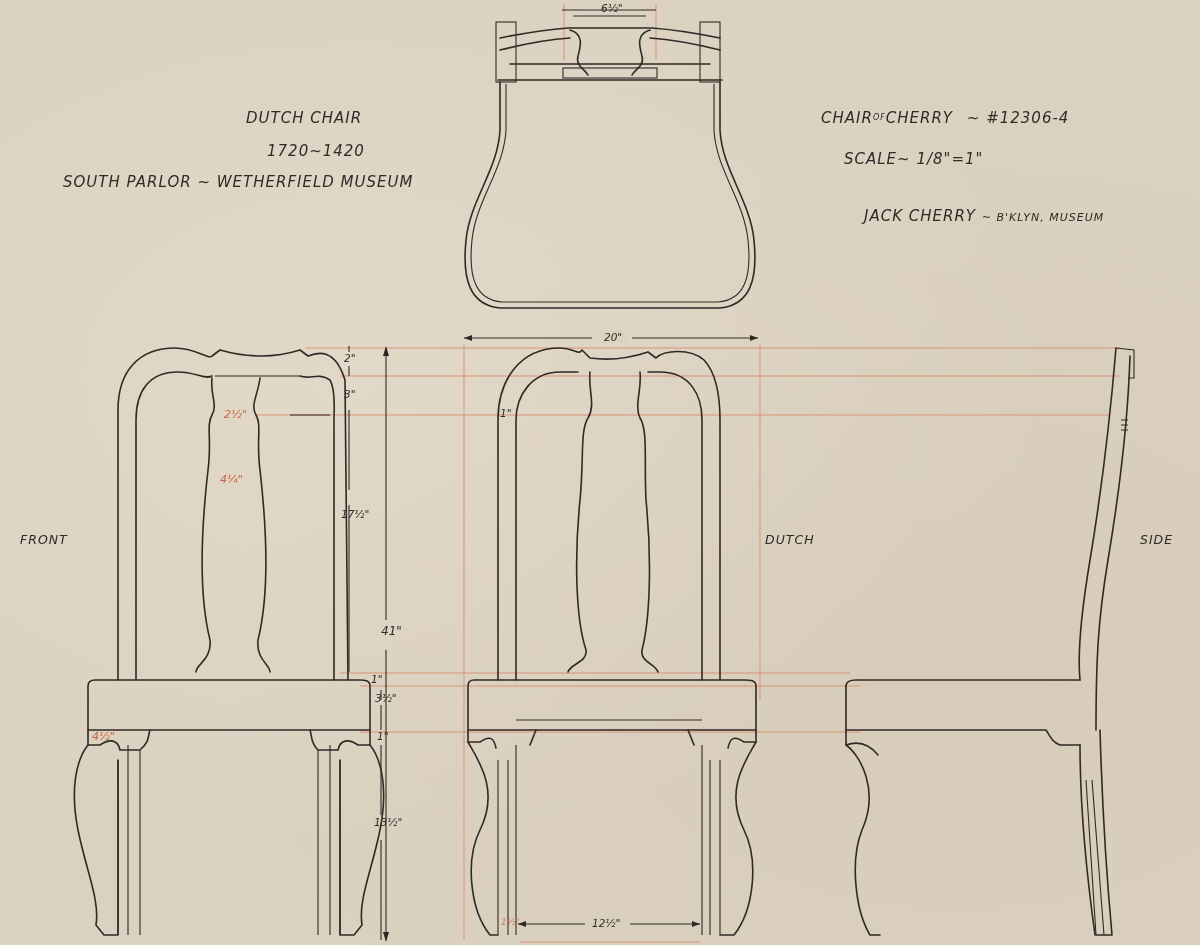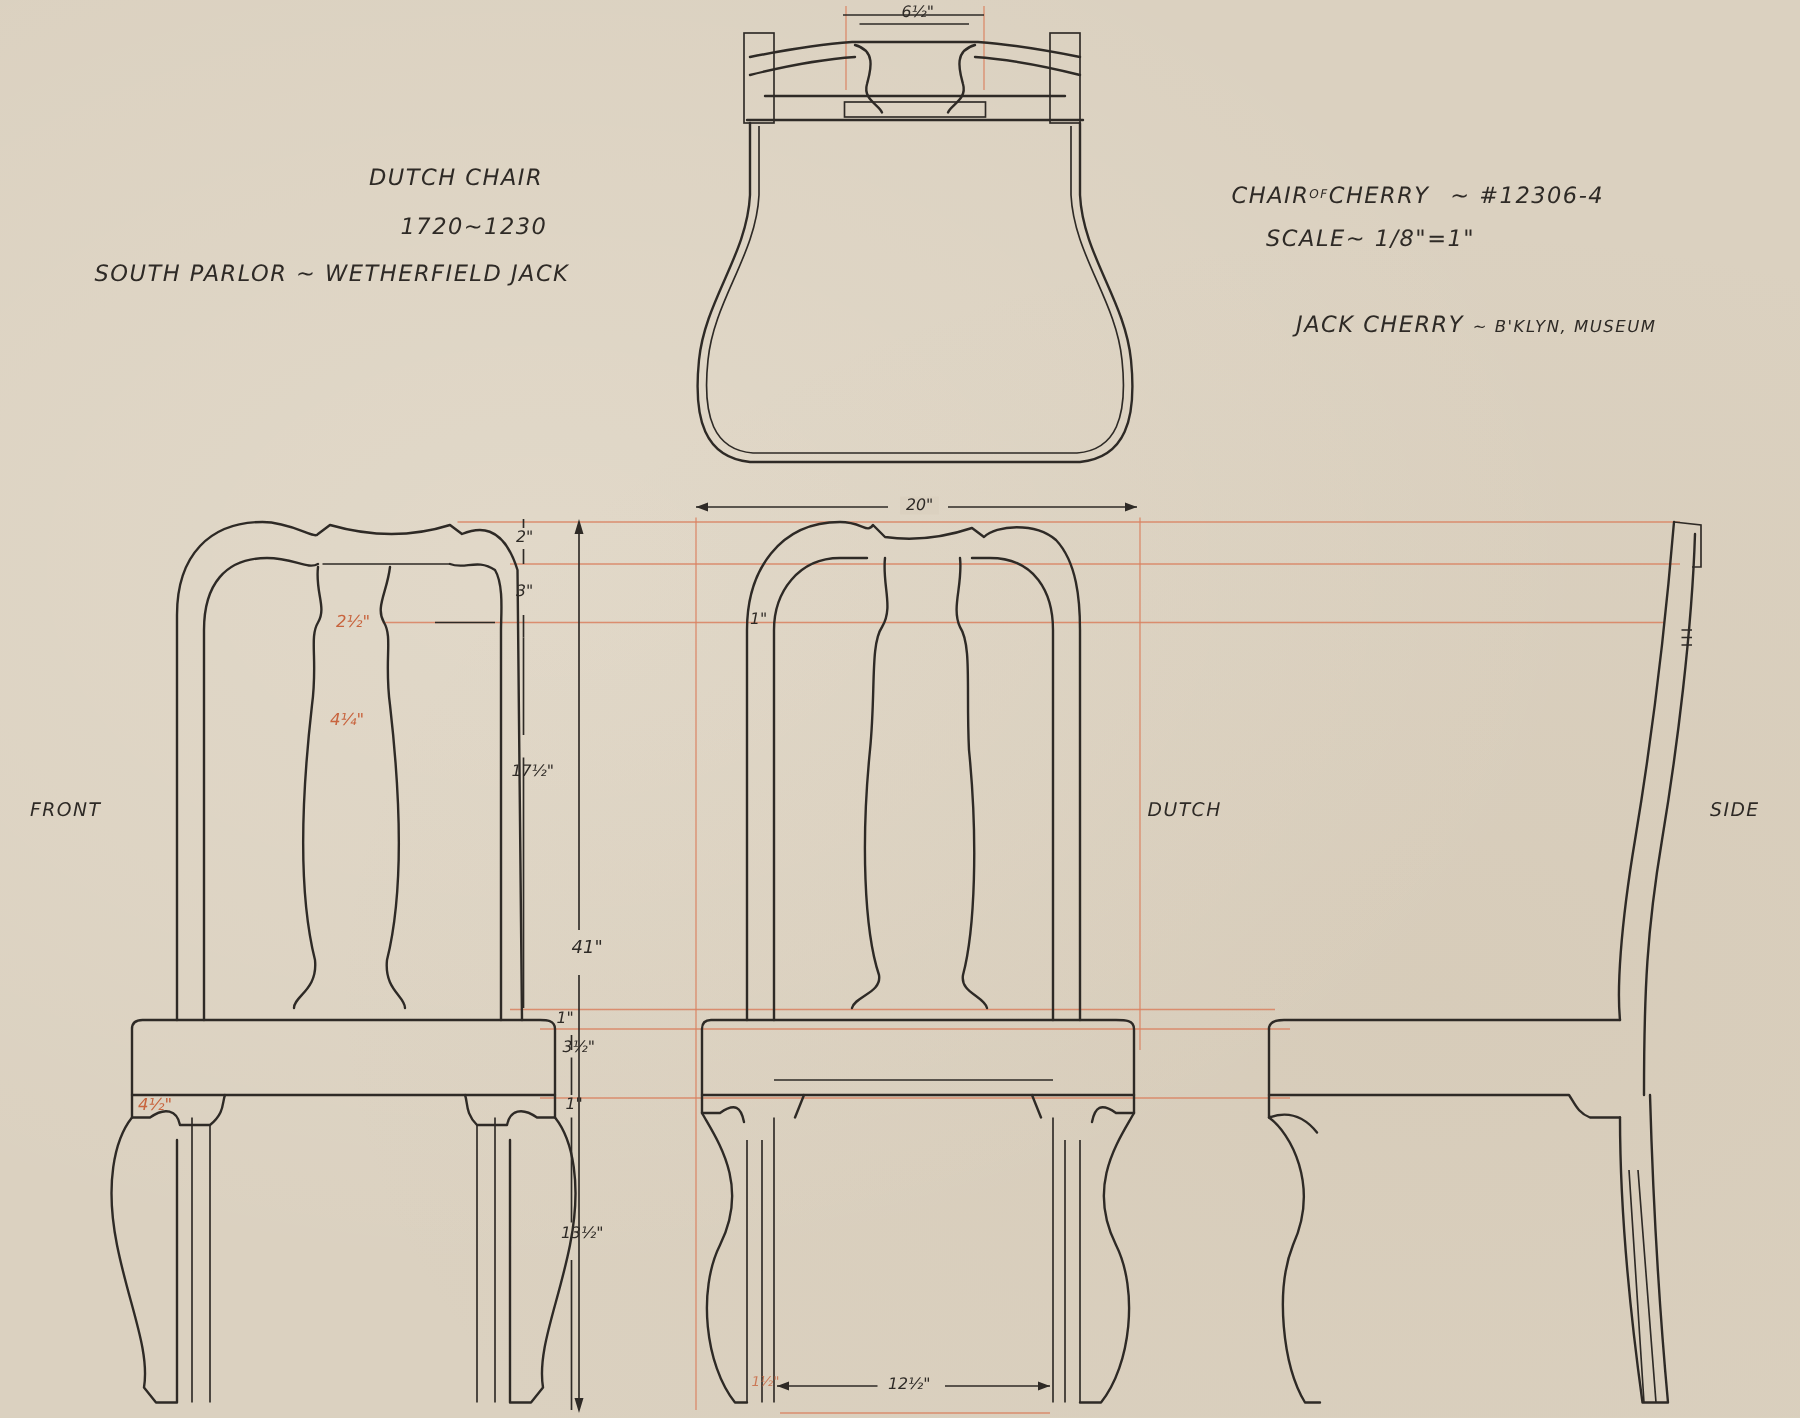--- a/index.html
+++ b/index.html
@@ -147,24 +147,24 @@
       <path class="ink" d="M846,686 L846,730 L1046,730 C1050,736 1052,742 1060,745 L1080,745"></path>
       <path class="ink" d="M846,686 C846,682 850,680 856,680 L1080,680"></path>
       <path class="ink" d="M846,730 L846,745 C860,740 870,745 878,755"></path>
       <path class="ink" d="M846,745 C860,755 880,790 862,830 C850,860 855,910 870,935 L880,935"></path>
       <path class="ink" d="M1080,745 C1080,800 1086,870 1095,935 L1112,935 C1106,870 1102,800 1100,730"></path>
       <path class="ink-thin" d="M1086,780 L1096,935 M1092,780 L1104,935"></path>
     </g>
   </svg>
 
   <div class="label t-title" style="left:246px; top:109px;">DUTCH CHAIR</div>
-  <div class="label t-title" style="left:267px; top:142px;">1720~1230</div>
-  <div class="label t-title" style="left:63px; top:173px;">SOUTH PARLOR ~ WETHERFIELD JACK</div>
+  <div class="label t-title" style="left:267px; top:142px;">1720~1420</div>
+  <div class="label t-title" style="left:63px; top:173px;">SOUTH PARLOR ~ WETHERFIELD MUSEUM</div>
 
-  <div class="label t-title" style="left:821px; top:121px;">
+  <div class="label t-title" style="left:821px; top:109px;">
     <span>CHAIR</span><span class="t-of">OF</span><span>CHERRY</span>
     <span style="margin-left:8px;">~ #12306-4</span>
   </div>
   <div class="label t-title" style="left:844px; top:150px;">SCALE~ 1/8"=1"</div>
   <div class="label t-title" style="left:864px; top:207px;">
     <span>JACK CHERRY</span>
     <span class="t-small" style="margin-left:0;">~ B'KLYN, MUSEUM</span>
   </div>
 
   <div class="label t-view" style="left:20px; top:532px;font-style:italic;">FRONT</div>

